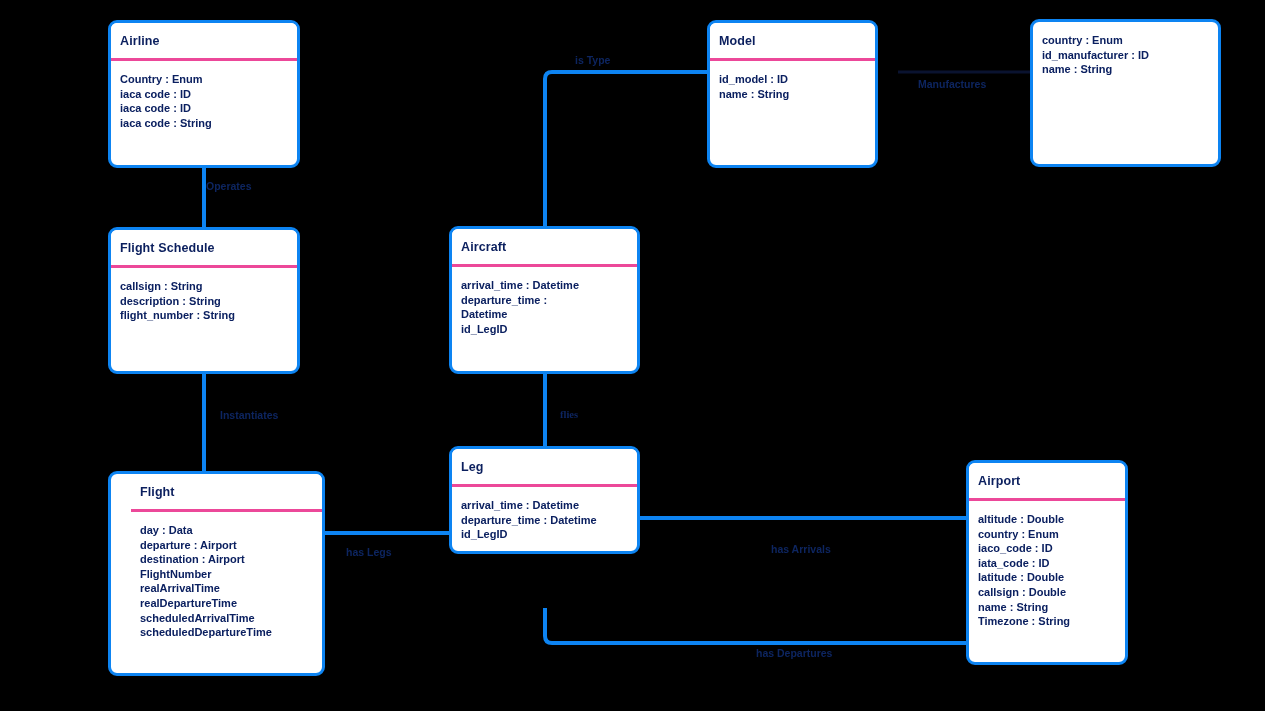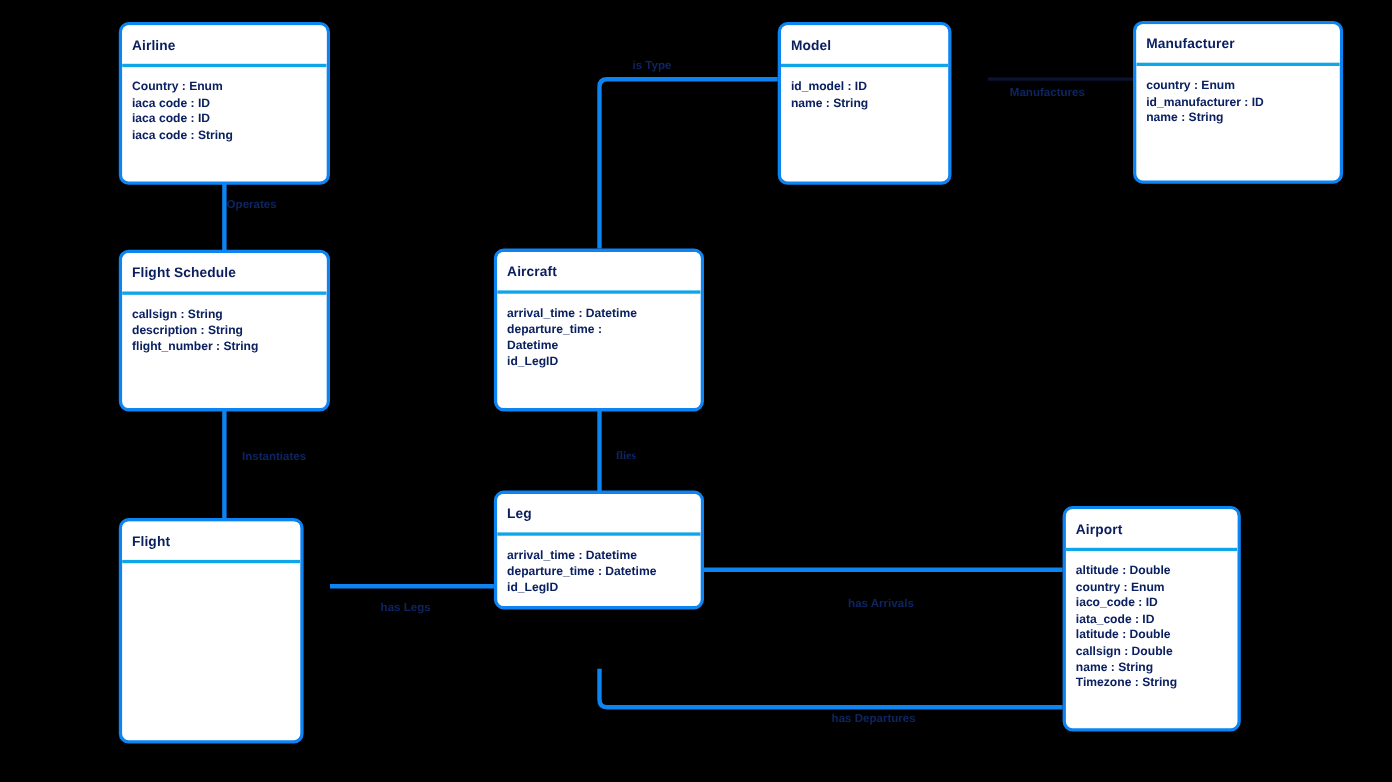--- a/index.html
+++ b/index.html
@@ -32,21 +32,21 @@
     background: #ffffff;
     border: 3px solid #0d84f2;
     border-radius: 9px;
     overflow: hidden;
     z-index: 5;
   }
   .entity-header {
     box-sizing: border-box;
     height: 38px;
     background: #ffffff;
-    border-bottom: 3px solid #0ea5e9;
+    border-bottom: 3px solid #ec4899;
     display: flex;
     align-items: center;
     padding: 0 0 0 9px;
   }
   .entity-title {
     font-size: 12.5px;
     font-weight: bold;
     color: #0b1f5e;
     letter-spacing: 0.1px;
     white-space: nowrap;
@@ -99,34 +99,31 @@
       <span class="entity-title">Airline</span>
     </div>
     <div class="entity-body">
       <div class="attr">Country : Enum</div>
       <div class="attr">iaca code : ID</div>
       <div class="attr">iaca code : ID</div>
       <div class="attr">iaca code : String</div>
     </div>
   </div>
 
-  <div class="entity" style="left:707px; top:20px; width:158px; height:148px;">
+  <div class="entity" style="left:707px; top:20px; width:171px; height:148px;">
     <div class="entity-header">
       <span class="entity-title">Model</span>
     </div>
     <div class="entity-body">
       <div class="attr">id_model : ID</div>
       <div class="attr">name : String</div>
     </div>
   </div>
 
   <div class="entity" style="left:1030px; top:19px; width:191px; height:148px;">
-    <div class="entity-header">
-      <span class="entity-title">Manufacturer</span>
-    </div>
     <div class="entity-body">
       <div class="attr">country : Enum</div>
       <div class="attr">id_manufacturer : ID</div>
       <div class="attr">name : String</div>
     </div>
   </div>
 
   <div class="entity" style="left:108px; top:227px; width:192px; height:147px;">
     <div class="entity-header">
       <span class="entity-title">Flight Schedule</span>
@@ -143,23 +140,33 @@
       <span class="entity-title">Aircraft</span>
     </div>
     <div class="entity-body">
       <div class="attr">arrival_time : Datetime</div>
       <div class="attr">departure_time :</div>
       <div class="attr">Datetime</div>
       <div class="attr">id_LegID</div>
     </div>
   </div>
 
-  <div class="entity" style="left:108px; top:471px; width:168px; height:205px;">
+  <div class="entity" style="left:108px; top:471px; width:217px; height:205px;padding-left:20px;">
     <div class="entity-header">
       <span class="entity-title">Flight</span>
+    </div>
+    <div class="entity-body">
+      <div class="attr">day : Data</div>
+      <div class="attr">departure : Airport</div>
+      <div class="attr">destination : Airport</div>
+      <div class="attr">FlightNumber</div>
+      <div class="attr">realArrivalTime</div>
+      <div class="attr">realDepartureTime</div>
+      <div class="attr">scheduledArrivalTime</div>
+      <div class="attr">scheduledDepartureTime</div>
     </div>
   </div>
 
   <div class="entity" style="left:449px; top:446px; width:191px; height:108px;">
     <div class="entity-header">
       <span class="entity-title">Leg</span>
     </div>
     <div class="entity-body">
       <div class="attr">arrival_time : Datetime</div>
       <div class="attr">departure_time : Datetime</div>

